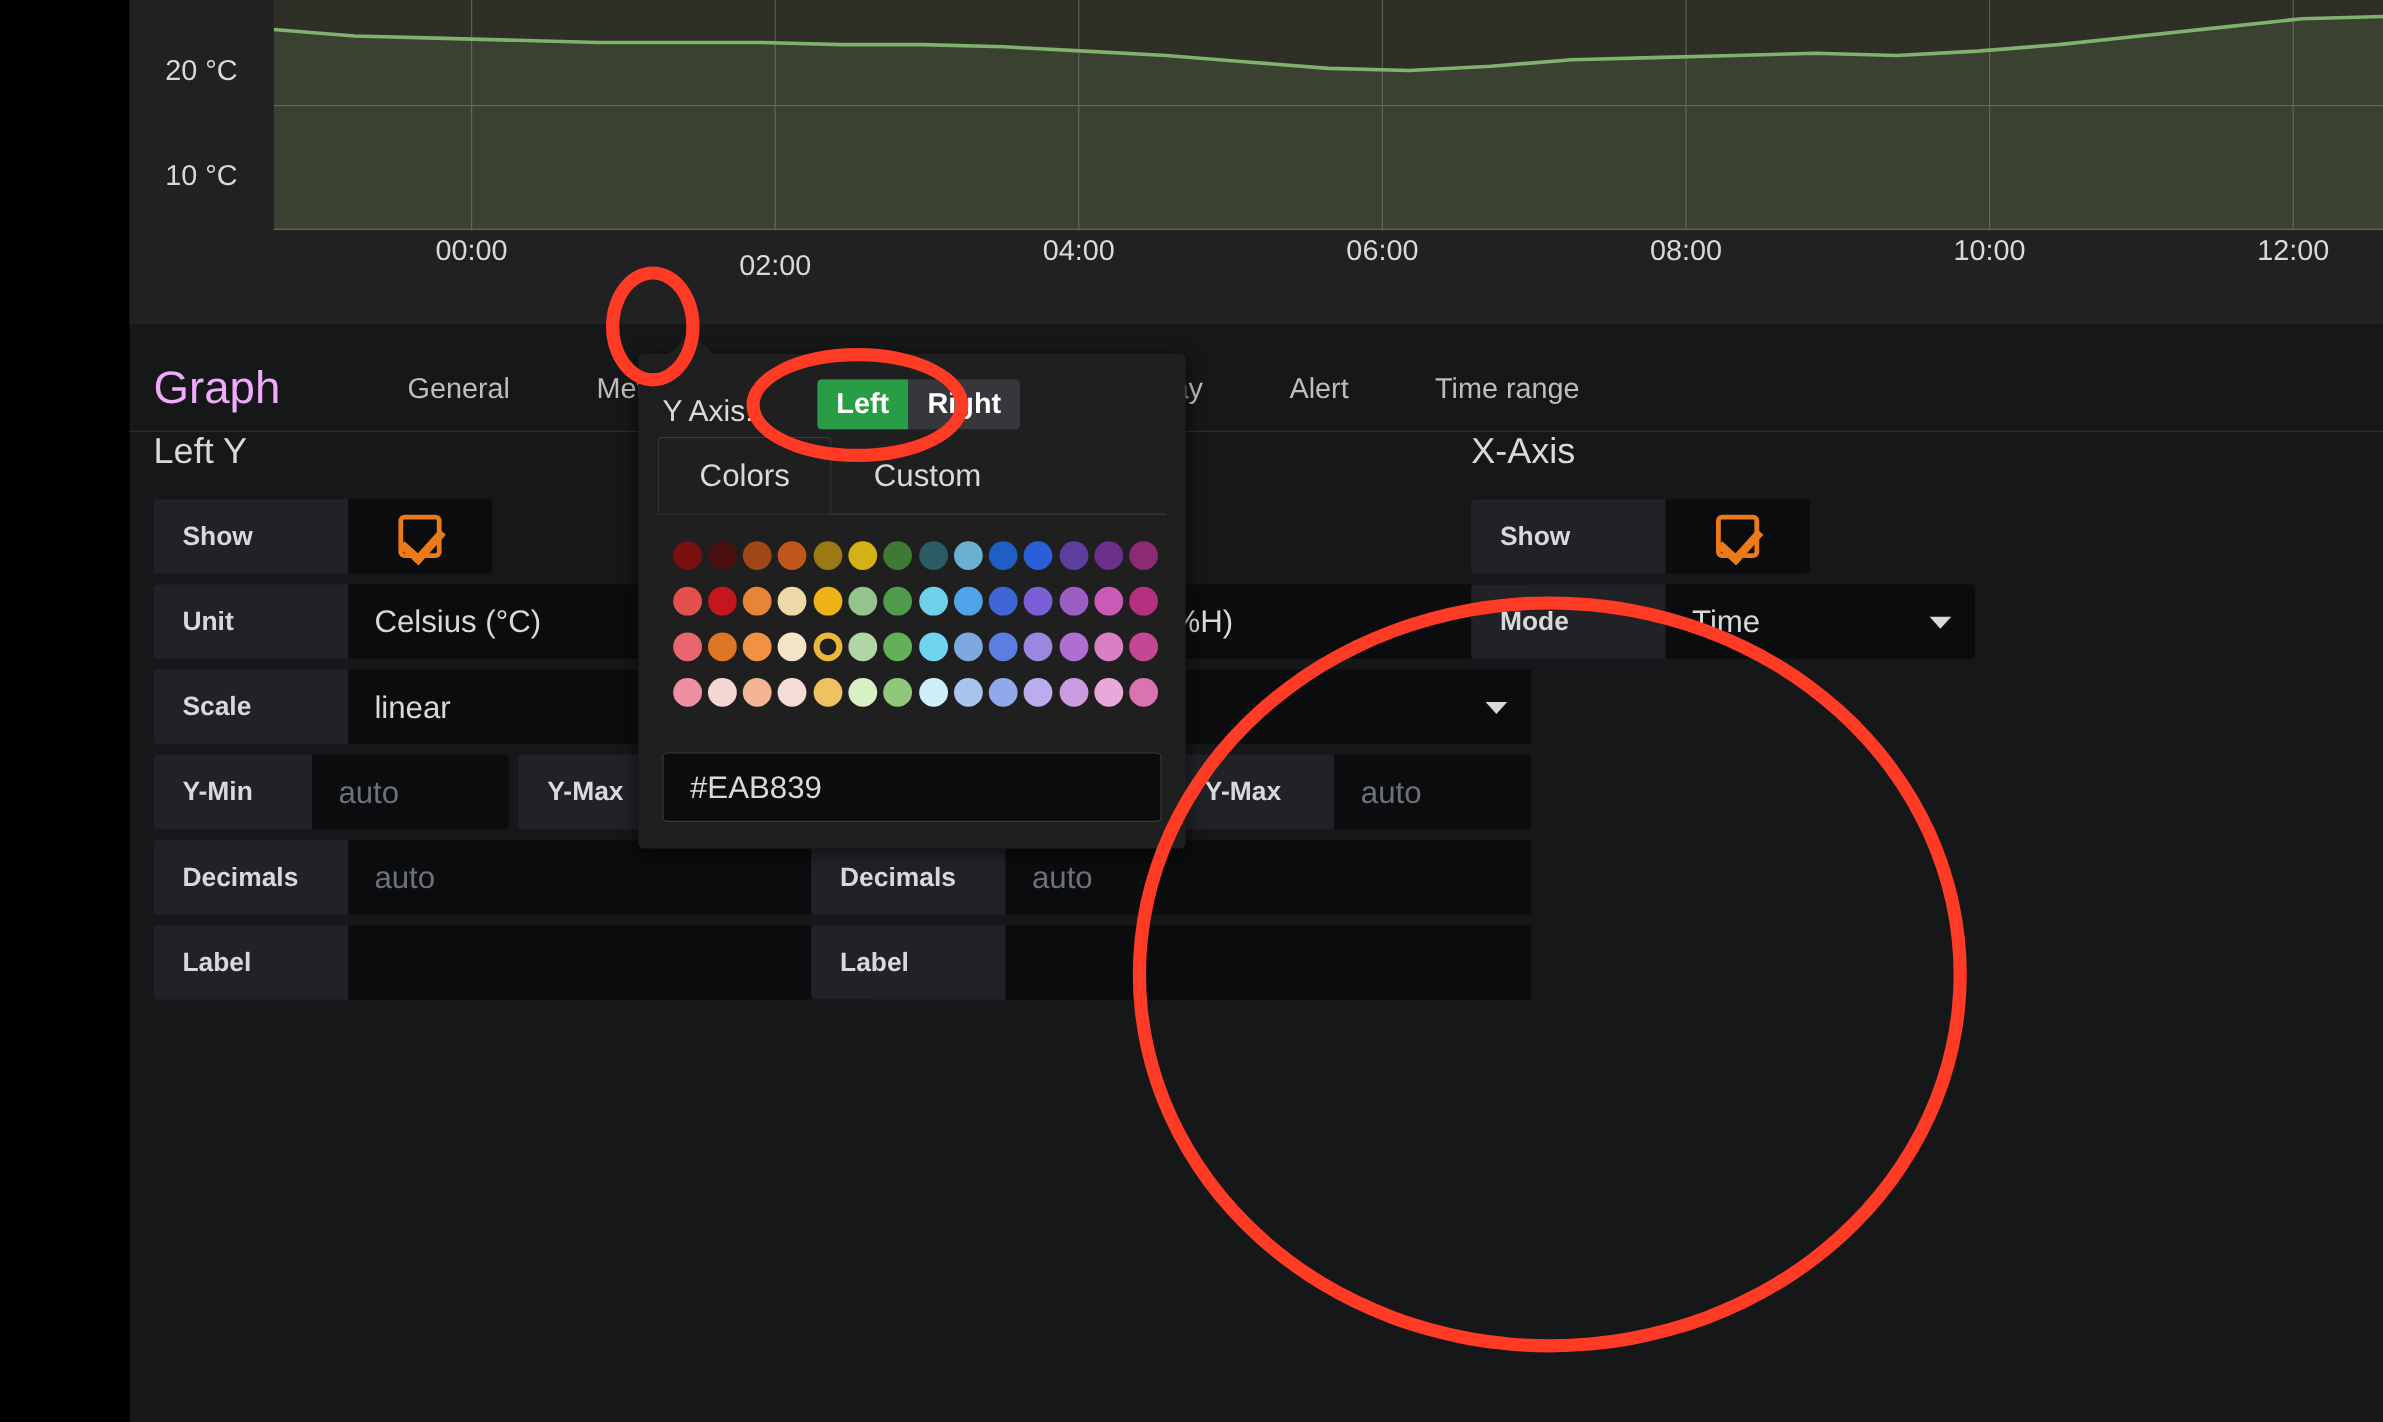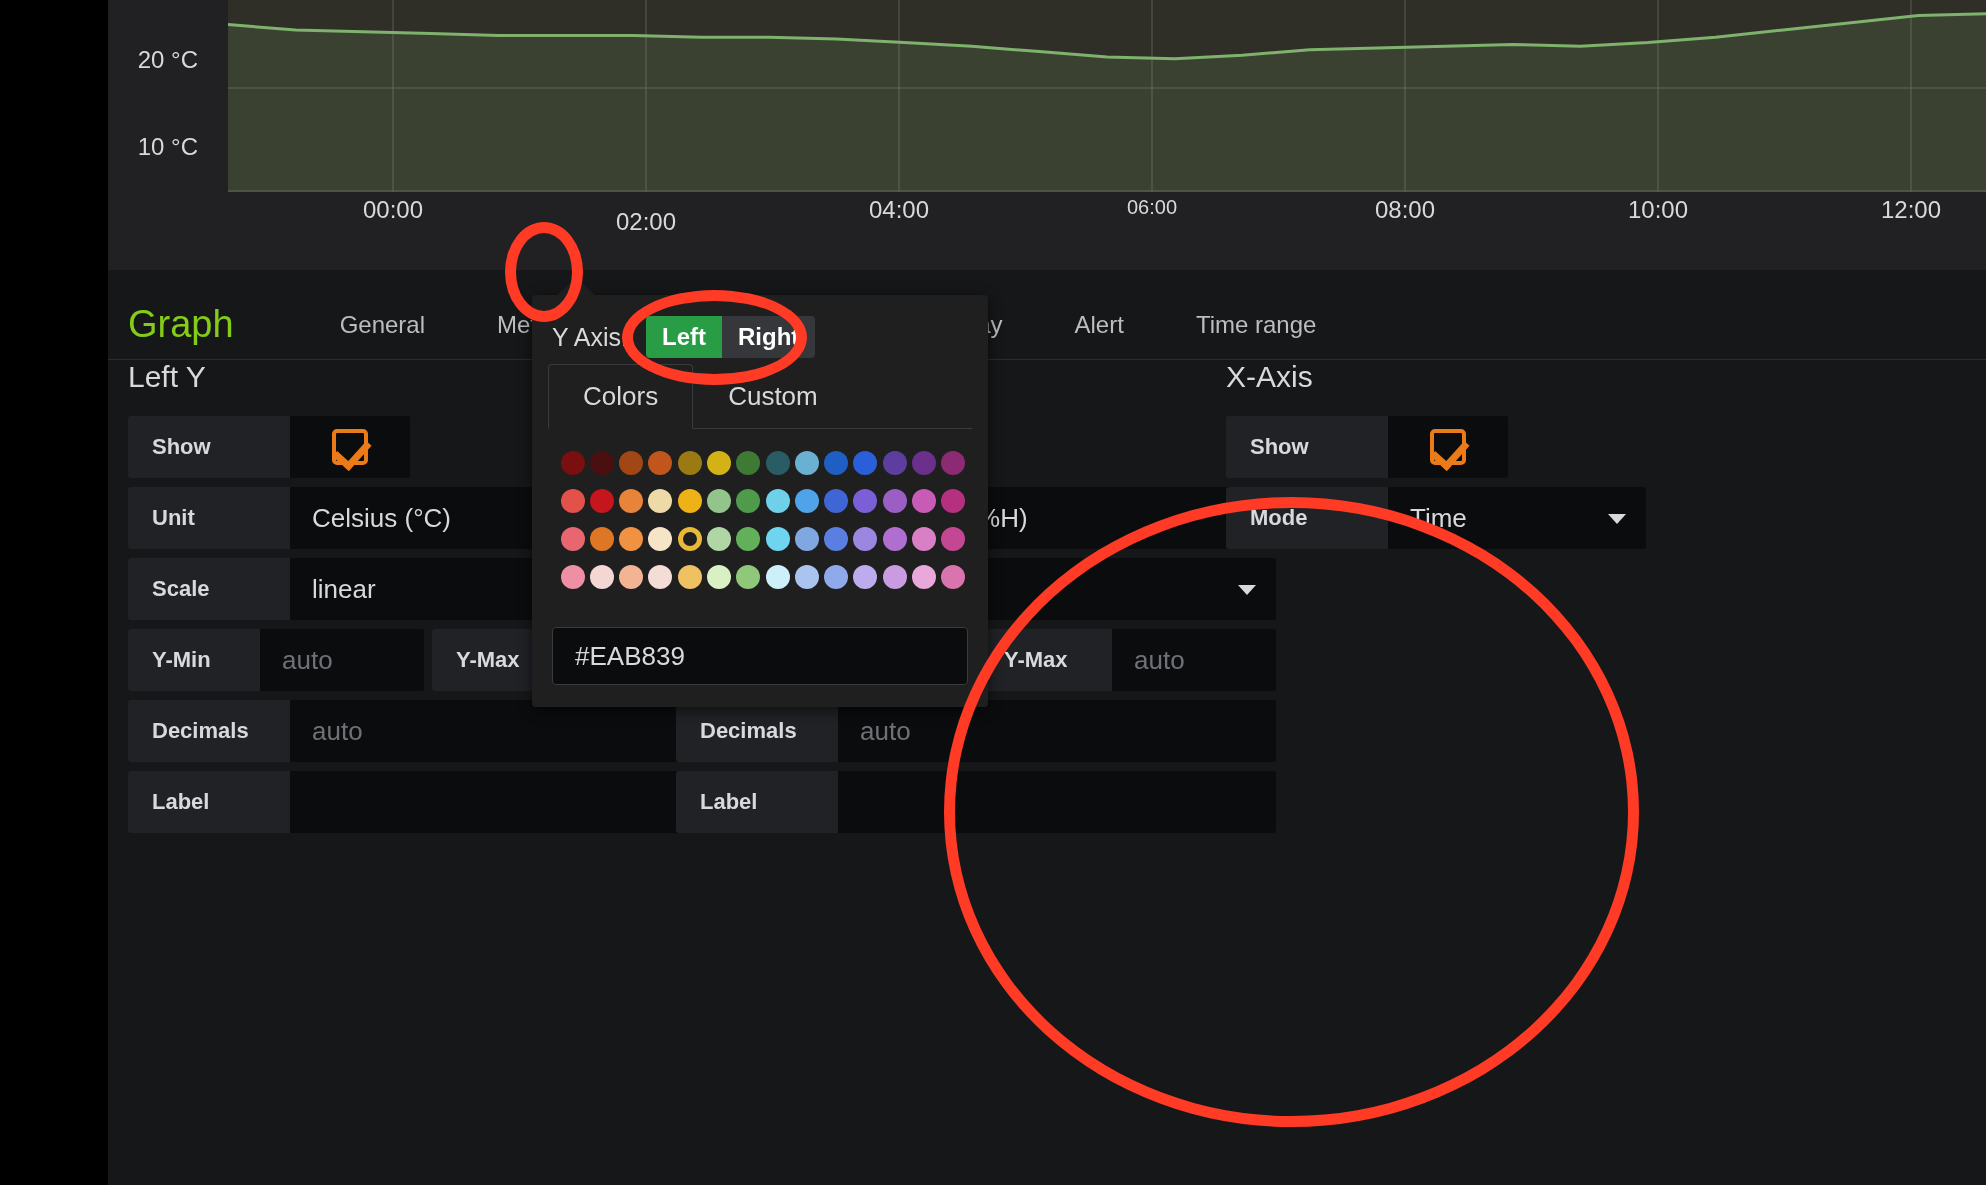--- a/index.html
+++ b/index.html
@@ -42,21 +42,21 @@
   .legend-item { display: flex; align-items: center; margin-right: 28px; }
   .legend-dash { width: 26px; height: 5px; border-radius: 2px; margin-right: 12px; }
   .legend-text { color: #d8d9da; font-size: 22px; }
 
   
   .tabbar {
     position: absolute; left: 0; top: 290px; width: 1878px; height: 70px;
     border-bottom: 1px solid #2c2d31; display: flex; align-items: center;
   }
   .editor-title {
-    color: #84cc16; font-size: 38px; padding-left: 20px; padding-right: 70px;
+    color: #f0abfc; font-size: 38px; padding-left: 20px; padding-right: 70px;
     font-weight: 400;
   }
   .tab {
     color: #bcbdbe; font-size: 24px; padding: 0 36px; height: 70px;
     display: flex; align-items: center; cursor: pointer;
   }
   .tab.active { color: #fff; }
 
   
   .editor {
@@ -109,22 +109,23 @@
     position: absolute; left: 424px; top: 295px; width: 456px; height: 412px;
     background: #1f1f20; border-radius: 4px; z-index: 40;
     box-shadow: 0 3px 14px rgba(0,0,0,.6);
   }
   .popover-arrow {
     position: absolute; left: 24px; top: -17px; width: 0; height: 0;
     border-left: 20px solid transparent; border-right: 20px solid transparent;
     border-bottom: 18px solid #1f1f20;
   }
   .yaxis-row {
-    position: absolute; left: 444px; top: 316px; display: flex; align-items: center;
+    position: absolute; left: 444px; top: 316px; display: flex; align-items: flex-end;
     z-index: 45;
+    gap: 35px;
   }
   .yaxis-label { color: #d8d9da; font-size: 25px; margin-right: 18px; }
   .seg { display: flex; border-radius: 4px; overflow: hidden; }
   .seg-btn {
     font-size: 24px; font-weight: bold; padding: 7px 16px; color: #fff;
     background: #35373a; cursor: pointer;
   }
   .seg-btn.on { background: #299c46; }
 
   .pop-tabs {
@@ -195,21 +196,21 @@
           </g>
 
           <path id="temp-area" fill="#7eb26d" fill-opacity="0.14" d="M0.0,84.6 L67.6,90.0 L135.2,91.8 L202.8,93.6 L270.5,95.4 L338.1,95.4 L405.7,95.4 L473.3,97.2 L540.9,97.2 L608.5,99.0 L676.2,102.6 L743.8,106.2 L811.4,111.6 L879.0,117.0 L946.6,118.8 L1014.2,115.2 L1081.8,109.8 L1149.5,108.0 L1217.1,106.2 L1284.7,104.4 L1352.3,106.2 L1419.9,102.6 L1487.5,97.2 L1555.2,90.0 L1622.8,82.8 L1690.4,75.6 L1758.0,73.8 L1758,252 L0,252 Z"></path>
           <path id="temp-line" fill="none" stroke="#7eb26d" stroke-width="3" d="M0.0,84.6 L67.6,90.0 L135.2,91.8 L202.8,93.6 L270.5,95.4 L338.1,95.4 L405.7,95.4 L473.3,97.2 L540.9,97.2 L608.5,99.0 L676.2,102.6 L743.8,106.2 L811.4,111.6 L879.0,117.0 L946.6,118.8 L1014.2,115.2 L1081.8,109.8 L1149.5,108.0 L1217.1,106.2 L1284.7,104.4 L1352.3,106.2 L1419.9,102.6 L1487.5,97.2 L1555.2,90.0 L1622.8,82.8 L1690.4,75.6 L1758.0,73.8"></path>
         </svg>
 
         <div style="position:absolute;left:120px;top:196px;width:1758px;height:34px;">
           <span style="position:absolute;left:165px;transform:translateX(-50%);color:#d8d9da;font-size:24px;">00:00</span>
           <span style="position:absolute;left:418px;transform:translateX(-50%);color:#d8d9da;font-size:24px;margin-top:12px;">02:00</span>
           <span style="position:absolute;left:671px;transform:translateX(-50%);color:#d8d9da;font-size:24px;">04:00</span>
-          <span style="position:absolute;left:924px;transform:translateX(-50%);color:#d8d9da;font-size:20px;">06:00</span>
+          <span style="position:absolute;left:924px;transform:translateX(-50%);color:#d8d9da;font-size:24px;">06:00</span>
           <span style="position:absolute;left:1177px;transform:translateX(-50%);color:#d8d9da;font-size:24px;">08:00</span>
           <span style="position:absolute;left:1430px;transform:translateX(-50%);color:#d8d9da;font-size:24px;">10:00</span>
           <span style="position:absolute;left:1683px;transform:translateX(-50%);color:#d8d9da;font-size:24px;">12:00</span>
         </div>
       </div>
 
     </div>
 
     <div class="tabbar">
       <div class="editor-title">Graph</div>

